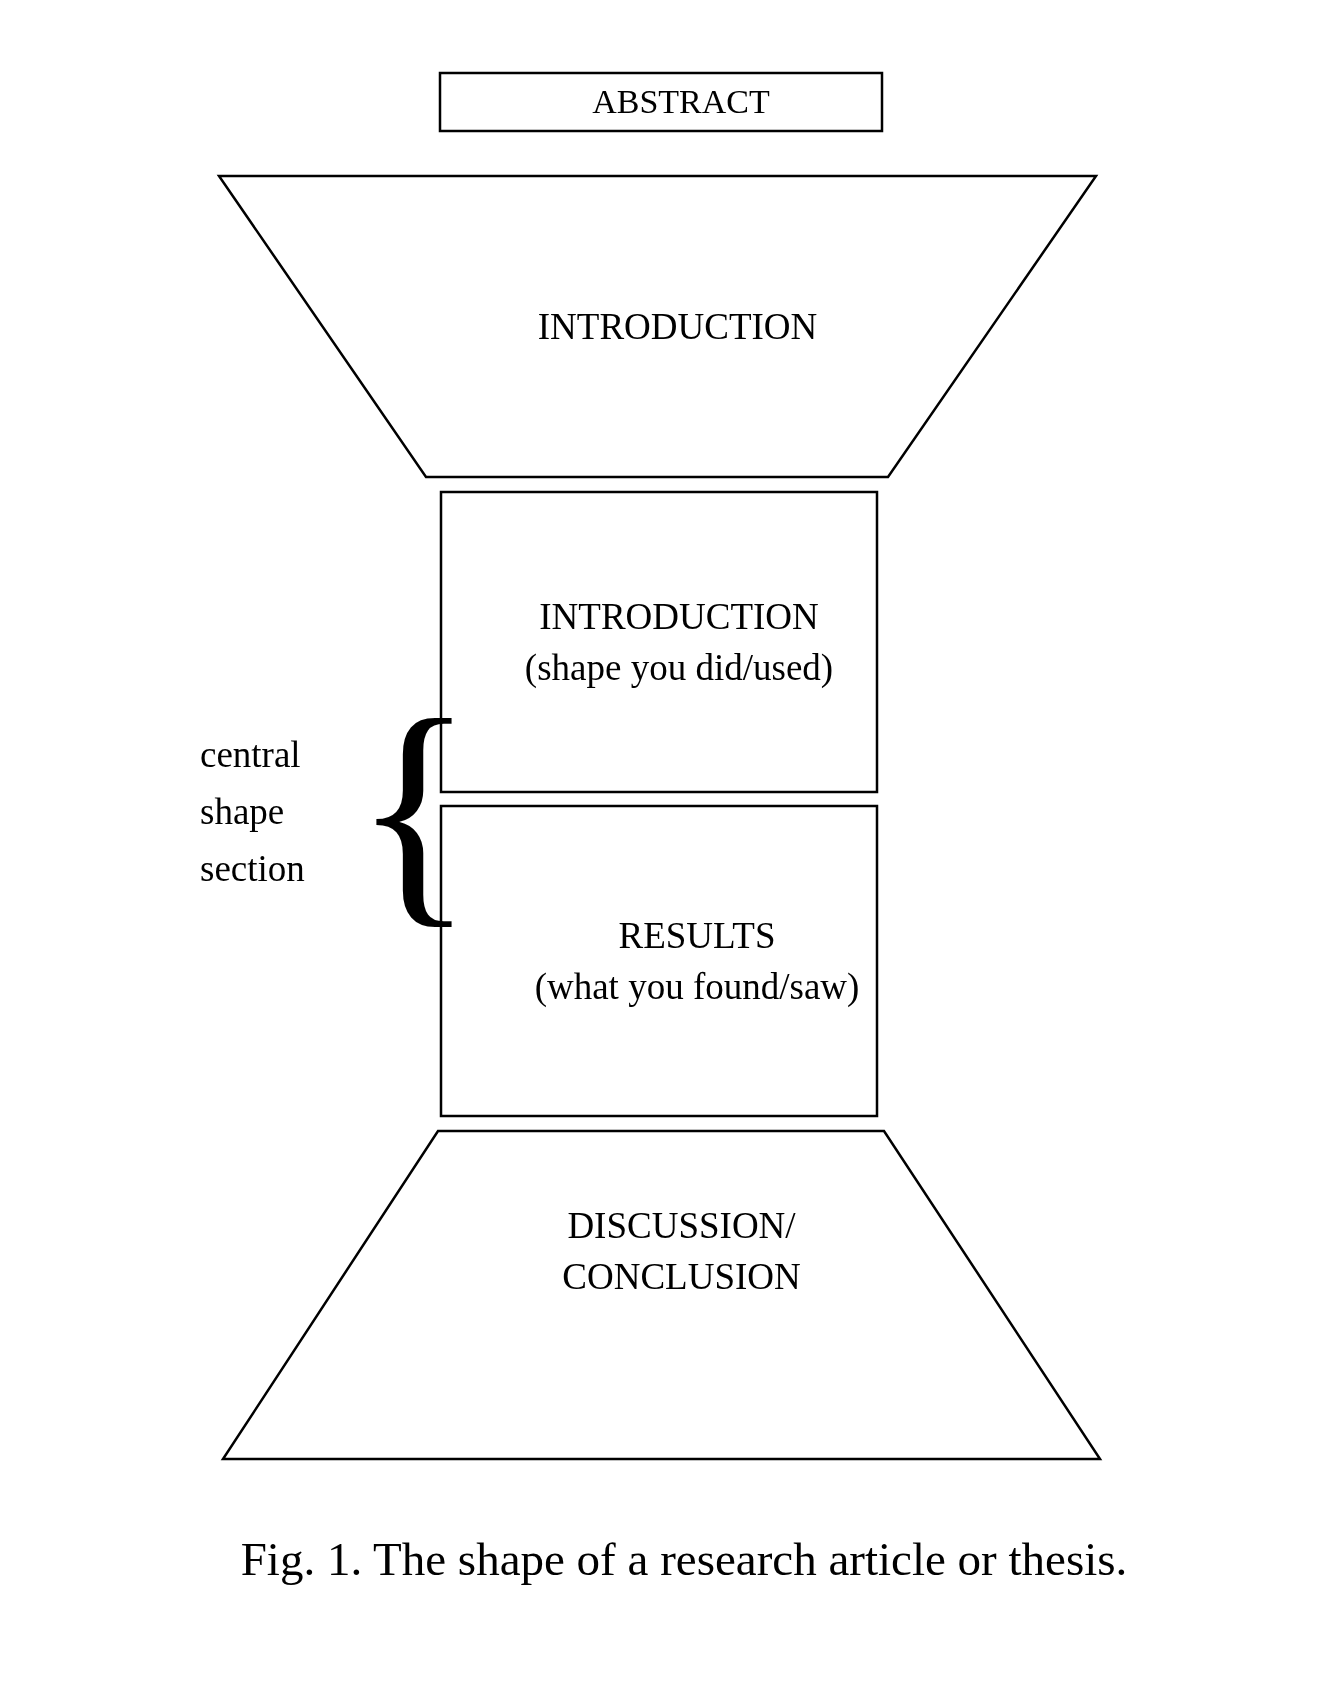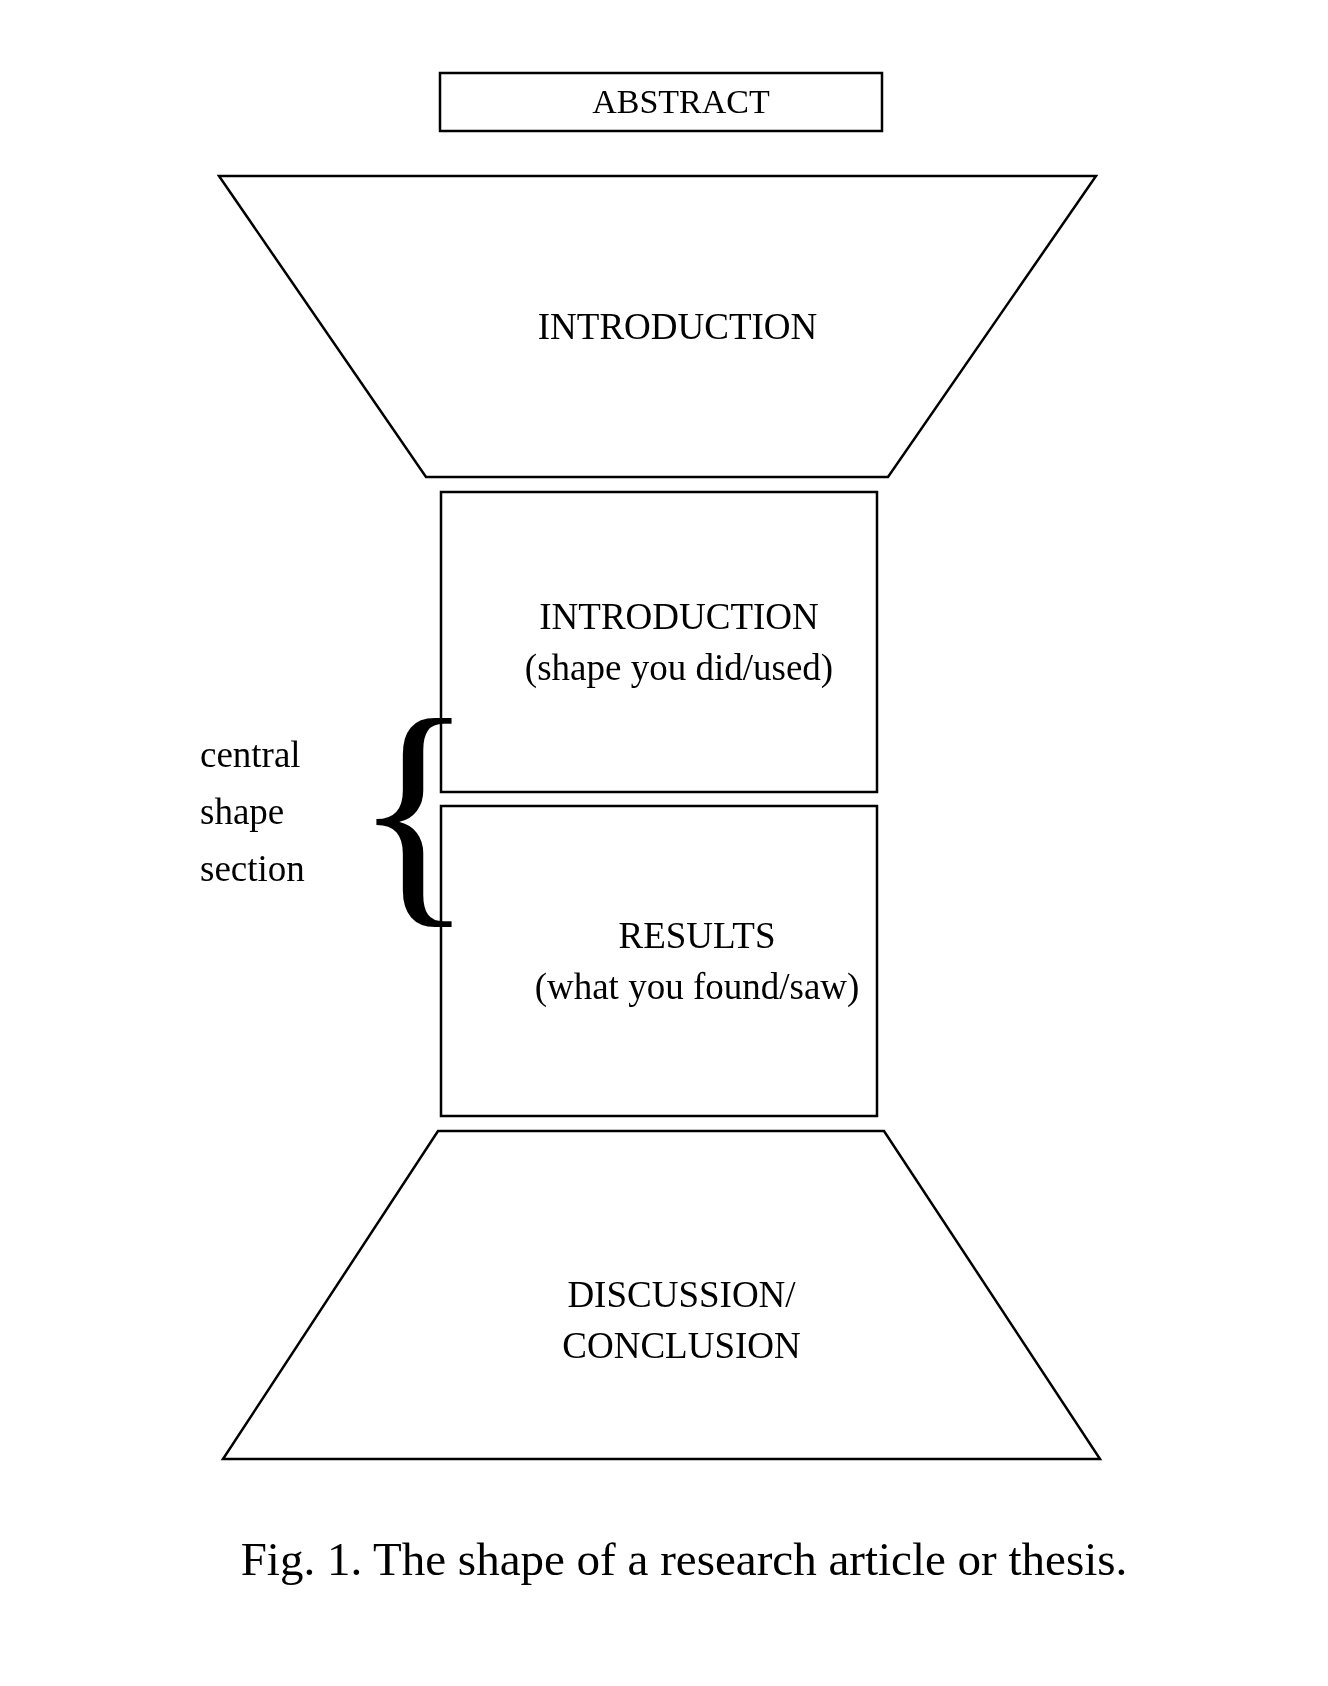--- a/index.html
+++ b/index.html
@@ -75,21 +75,20 @@
     top: 806px;
     width: 436px;
     height: 310px;
     margin-left: 18px;
   }
   .discussion {
     left: 223px;
     top: 1131px;
     width: 877px;
     height: 240px;
-    justify-content: flex-end;
   }
   .brace {
     left: 344px;
     top: 688px;
     width: 100px;
     height: 240px;
     display: flex;
     align-items: center;
     justify-content: center;
     font-size: 252px;

